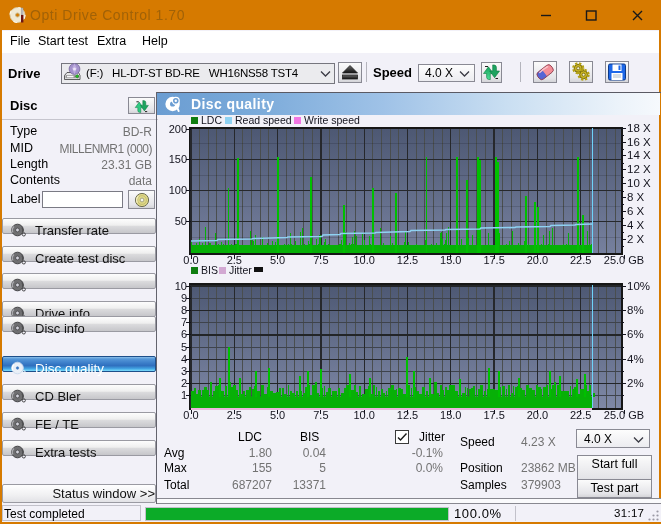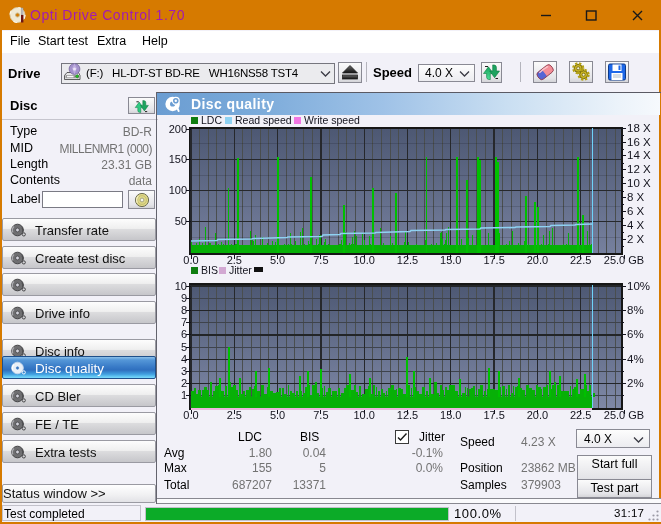--- a/index.html
+++ b/index.html
@@ -1,17 +1,17 @@
 <!DOCTYPE html>
 <html><head><meta charset="utf-8"><style>
 *{margin:0;padding:0;box-sizing:border-box}
 html,body{width:661px;height:524px;overflow:hidden}
 body{position:relative;font-family:"Liberation Sans",sans-serif;background:#f2f1f8;font-size:12px;color:#000}
 .abs{position:absolute}
-.btn{position:absolute;left:2px;width:154px;height:23px;border:1px solid #9a9aa2;border-radius:2px;
+.btn{position:absolute;left:2px;width:154px;height:16px;border:1px solid #9a9aa2;border-radius:2px;
 background:linear-gradient(180deg,#fdfdfd 0%,#efefef 45%,#dcdcde 50%,#c6c6ca 100%);
 font-size:13px;line-height:21px;color:#111}
 .btn span{position:absolute;left:32px;top:1px}
 .btn svg{position:absolute;left:8px;top:4px}
 .bluebtn{background:linear-gradient(180deg,#8cc0ea 0%,#5597d8 14%,#3a7cc8 45%,#2f6fbe 62%,#41a0e0 82%,#66cbf4 94%,#7ed8fa 100%);
 border:1px solid #1e4f8a;color:#fff;font-size:13.5px}
 .tbtn{position:absolute;border:1px solid #898993;background:linear-gradient(180deg,#fbfbfb,#e4e4e8 80%,#d4d4d8)}
 .val{color:#737373}
 .ctext{position:absolute;font-size:12px}
 </style></head><body>
@@ -21,21 +21,21 @@
 <div class="abs" style="left:659px;top:30px;width:2px;height:494px;background:#d67a00"></div>
 <div class="abs" style="left:0;top:522px;width:661px;height:2px;background:#d67a00"></div>
 
 <svg class="abs" style="left:9px;top:6px" width="18" height="18">
 <circle cx="8.5" cy="9" r="7.5" fill="#f0e9d4" stroke="#d8c9a4" stroke-width="0.8"></circle>
 <circle cx="8.5" cy="9" r="7.5" fill="none" stroke="#fbf7ea" stroke-width="1.2" stroke-dasharray="4 8"></circle>
 <circle cx="8.5" cy="9" r="2" fill="#d67a00" stroke="#c8b888"></circle>
 <rect x="12.2" y="2" width="1.8" height="7" fill="#c9c9c9" stroke="#909090" stroke-width="0.5"></rect>
 <rect x="12" y="9" width="2.4" height="7.5" fill="#6d1212"></rect>
 </svg>
-<div class="abs" style="left:30px;top:7px;font-size:14px;color:#a21caf;letter-spacing:0.55px">Opti Drive Control 1.70</div>
+<div class="abs" style="left:30px;top:7px;font-size:14px;color:#a16207;letter-spacing:0.55px">Opti Drive Control 1.70</div>
 <svg class="abs" style="left:530px;top:0" width="131" height="30">
 <path d="M11 15.5H21" stroke="#191919" stroke-width="1.4"></path>
 <rect x="56.5" y="11" width="9.5" height="9" fill="none" stroke="#191919" stroke-width="1.4"></rect>
 <path d="M103 11L112 20M112 11L103 20" stroke="#191919" stroke-width="1.4"></path>
 </svg>
 
 <div class="abs" style="left:2px;top:31px;width:657px;height:22px;background:#fff"></div>
 <div class="abs" style="left:10px;top:34px;font-size:12.5px">File</div>
 <div class="abs" style="left:38px;top:34px;font-size:12.5px">Start test</div>
 <div class="abs" style="left:97px;top:34px;font-size:12.5px">Extra</div>
@@ -442,21 +442,21 @@
 <div class="btn" style="top:301px">
     <svg width="15" height="14">
       <circle cx="6.5" cy="7" r="5.8" fill="#6f6f71" stroke="#38383a" stroke-width="0.9"></circle>
       <path d="M1.9 9.4 A5 5 0 0 1 3 3.5" stroke="#ababaf" stroke-width="1.2" fill="none"></path>
       <path d="M10.9 4.3 A5 5 0 0 1 11.6 9" stroke="#4e4e50" stroke-width="1.2" fill="none"></path>
       <circle cx="6.5" cy="7" r="1.9" fill="#d2d2da" stroke="#3a3a3c" stroke-width="0.7"></circle>
       <circle cx="12.8" cy="11.4" r="1.6" fill="none" stroke="#48484a" stroke-width="1"></circle>
     </svg>
     <span>Drive info</span>
   </div>
-<div class="btn" style="top:339px">
+<div class="btn" style="top:316px">
     <svg width="15" height="14">
       <circle cx="6.5" cy="7" r="5.8" fill="#6f6f71" stroke="#38383a" stroke-width="0.9"></circle>
       <path d="M1.9 9.4 A5 5 0 0 1 3 3.5" stroke="#ababaf" stroke-width="1.2" fill="none"></path>
       <path d="M10.9 4.3 A5 5 0 0 1 11.6 9" stroke="#4e4e50" stroke-width="1.2" fill="none"></path>
       <circle cx="6.5" cy="7" r="1.9" fill="#d2d2da" stroke="#3a3a3c" stroke-width="0.7"></circle>
       <circle cx="12.8" cy="11.4" r="1.6" fill="none" stroke="#48484a" stroke-width="1"></circle>
     </svg>
     <span>Disc info</span>
   </div>
 <div class="btn bluebtn" style="top:356px">
@@ -491,21 +491,21 @@
 <div class="btn" style="top:440px">
     <svg width="15" height="14">
       <circle cx="6.5" cy="7" r="5.8" fill="#6f6f71" stroke="#38383a" stroke-width="0.9"></circle>
       <path d="M1.9 9.4 A5 5 0 0 1 3 3.5" stroke="#ababaf" stroke-width="1.2" fill="none"></path>
       <path d="M10.9 4.3 A5 5 0 0 1 11.6 9" stroke="#4e4e50" stroke-width="1.2" fill="none"></path>
       <circle cx="6.5" cy="7" r="1.9" fill="#d2d2da" stroke="#3a3a3c" stroke-width="0.7"></circle>
       <circle cx="12.8" cy="11.4" r="1.6" fill="none" stroke="#48484a" stroke-width="1"></circle>
     </svg>
     <span>Extra tests</span>
   </div>
-<div class="btn" style="top:484px;height:19px;background:linear-gradient(180deg,#ffffff,#f0f0f2 60%,#e2e2e6);line-height:17px;text-align:left"><span style="position:static">Status window &gt;&gt;</span></div>
+<div class="btn" style="top:484px;height:19px;background:linear-gradient(180deg,#ffffff,#f0f0f2 60%,#e2e2e6);line-height:17px;text-align:right"><span style="position:static">Status window &gt;&gt;</span></div>
 <div class="abs" style="left:156px;top:92px;width:1px;height:412px;background:#63636d"></div>
 <div class="abs" style="left:157px;top:92px;width:504px;height:1px;background:#5a5a64"></div>
 <div class="abs" style="left:157px;top:93px;width:503px;height:22px;background:linear-gradient(90deg,#6b9dd2 0%,#79a9d9 18%,#9fc2e7 45%,#cadff2 70%,#ecf3fa 92%,#f6f9fd 100%)"></div>
 <svg class="abs" style="left:164px;top:95px" width="19" height="19">
 <circle cx="8.6" cy="9" r="7.2" fill="#fff"></circle>
 <circle cx="8.6" cy="9" r="2.6" fill="#6b9dd2"></circle>
 <circle cx="11.8" cy="5.8" r="3.4" fill="#6b9dd2" stroke="#fff" stroke-width="1.2"></circle>
 <circle cx="11.8" cy="5.8" r="1.2" fill="#fff"></circle>
 <path d="M12.8 11.5L14.6 16" stroke="#fff" stroke-width="2" stroke-linecap="round"></path>
 </svg>

